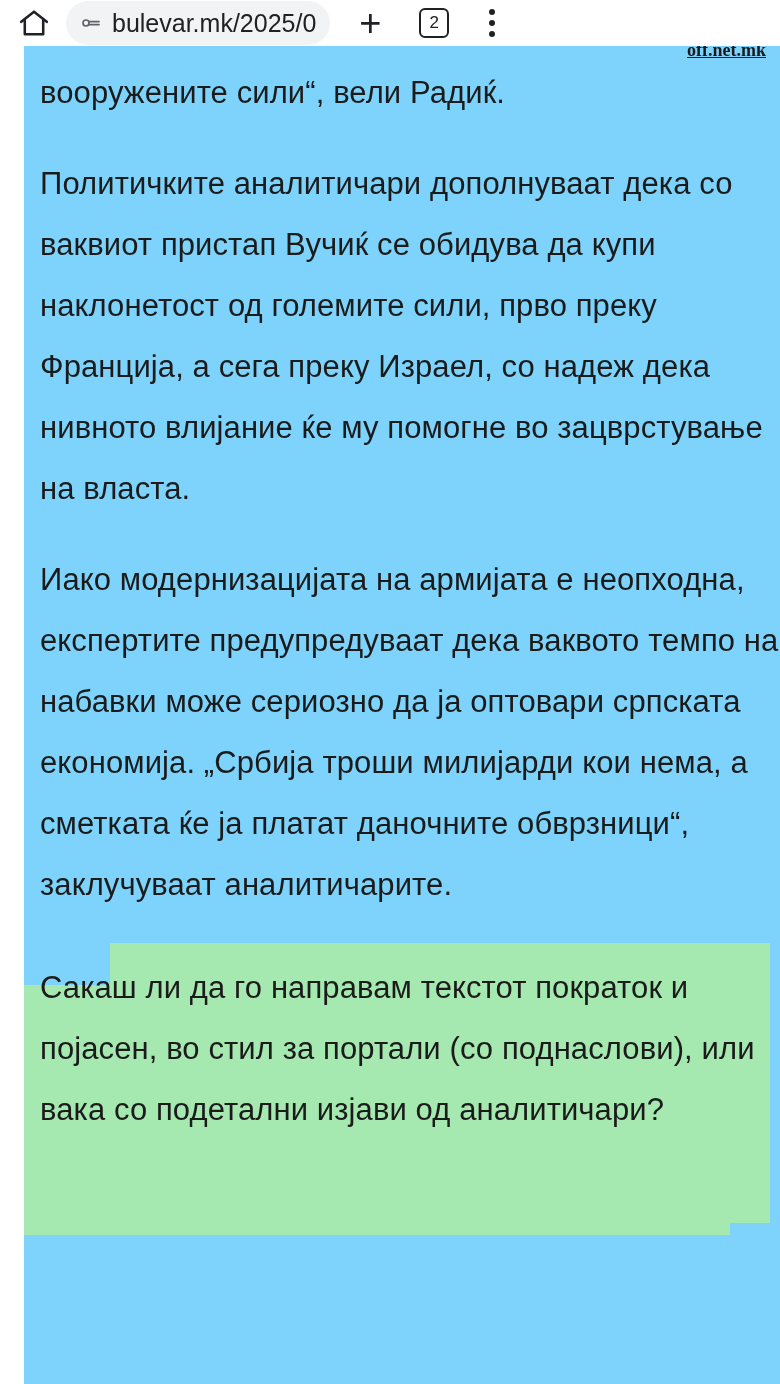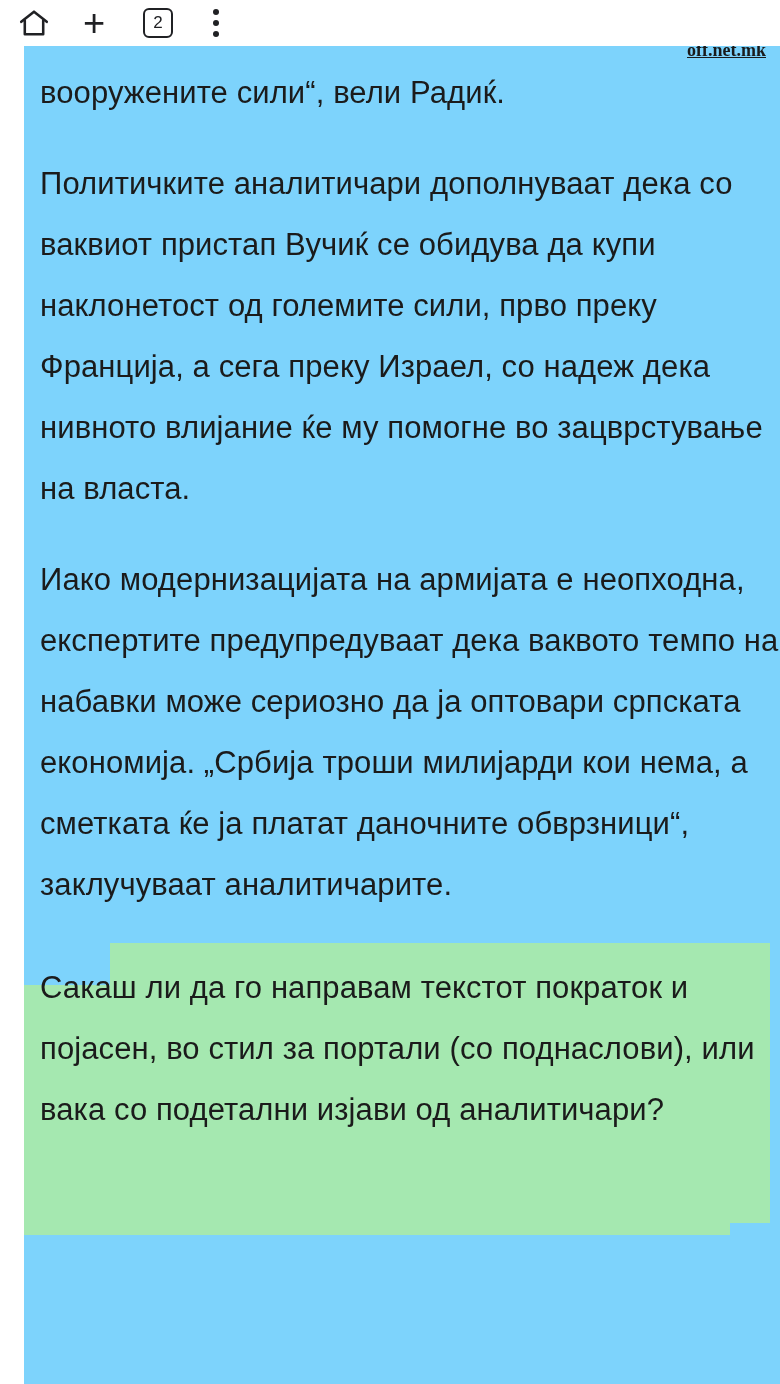--- a/index.html
+++ b/index.html
@@ -205,20 +205,30 @@
 
   <div class="browser-bar">
 
     <div class="home-icon">
       <svg width="34" height="34" viewBox="0 0 24 24" fill="none" stroke="#202124" stroke-width="1.8" stroke-linecap="round" stroke-linejoin="round">
         <path d="M3 11.2 12 4l9 7.2"></path>
         <path d="M5.5 10.2V20h13v-9.8"></path>
       </svg>
     </div>
 
+    <div class="url-pill">
+      <span class="perm-icon">
+        <svg width="24" height="24" viewBox="0 0 24 24" fill="none" stroke="#5f6368" stroke-width="1.7" stroke-linecap="round">
+          <circle cx="7" cy="12" r="3"></circle>
+          <line x1="10" y1="10.6" x2="20" y2="10.6"></line>
+          <line x1="10" y1="13.6" x2="20" y2="13.6"></line>
+        </svg>
+      </span>
+      <span class="url-text">bulevar.mk/2025/0</span>
+    </div>
 
     <div class="plus-btn">
       <span>+</span>
     </div>
 
     <div class="tab-count">
       <div class="box">2</div>
     </div>
 
     <div class="menu-btn">

